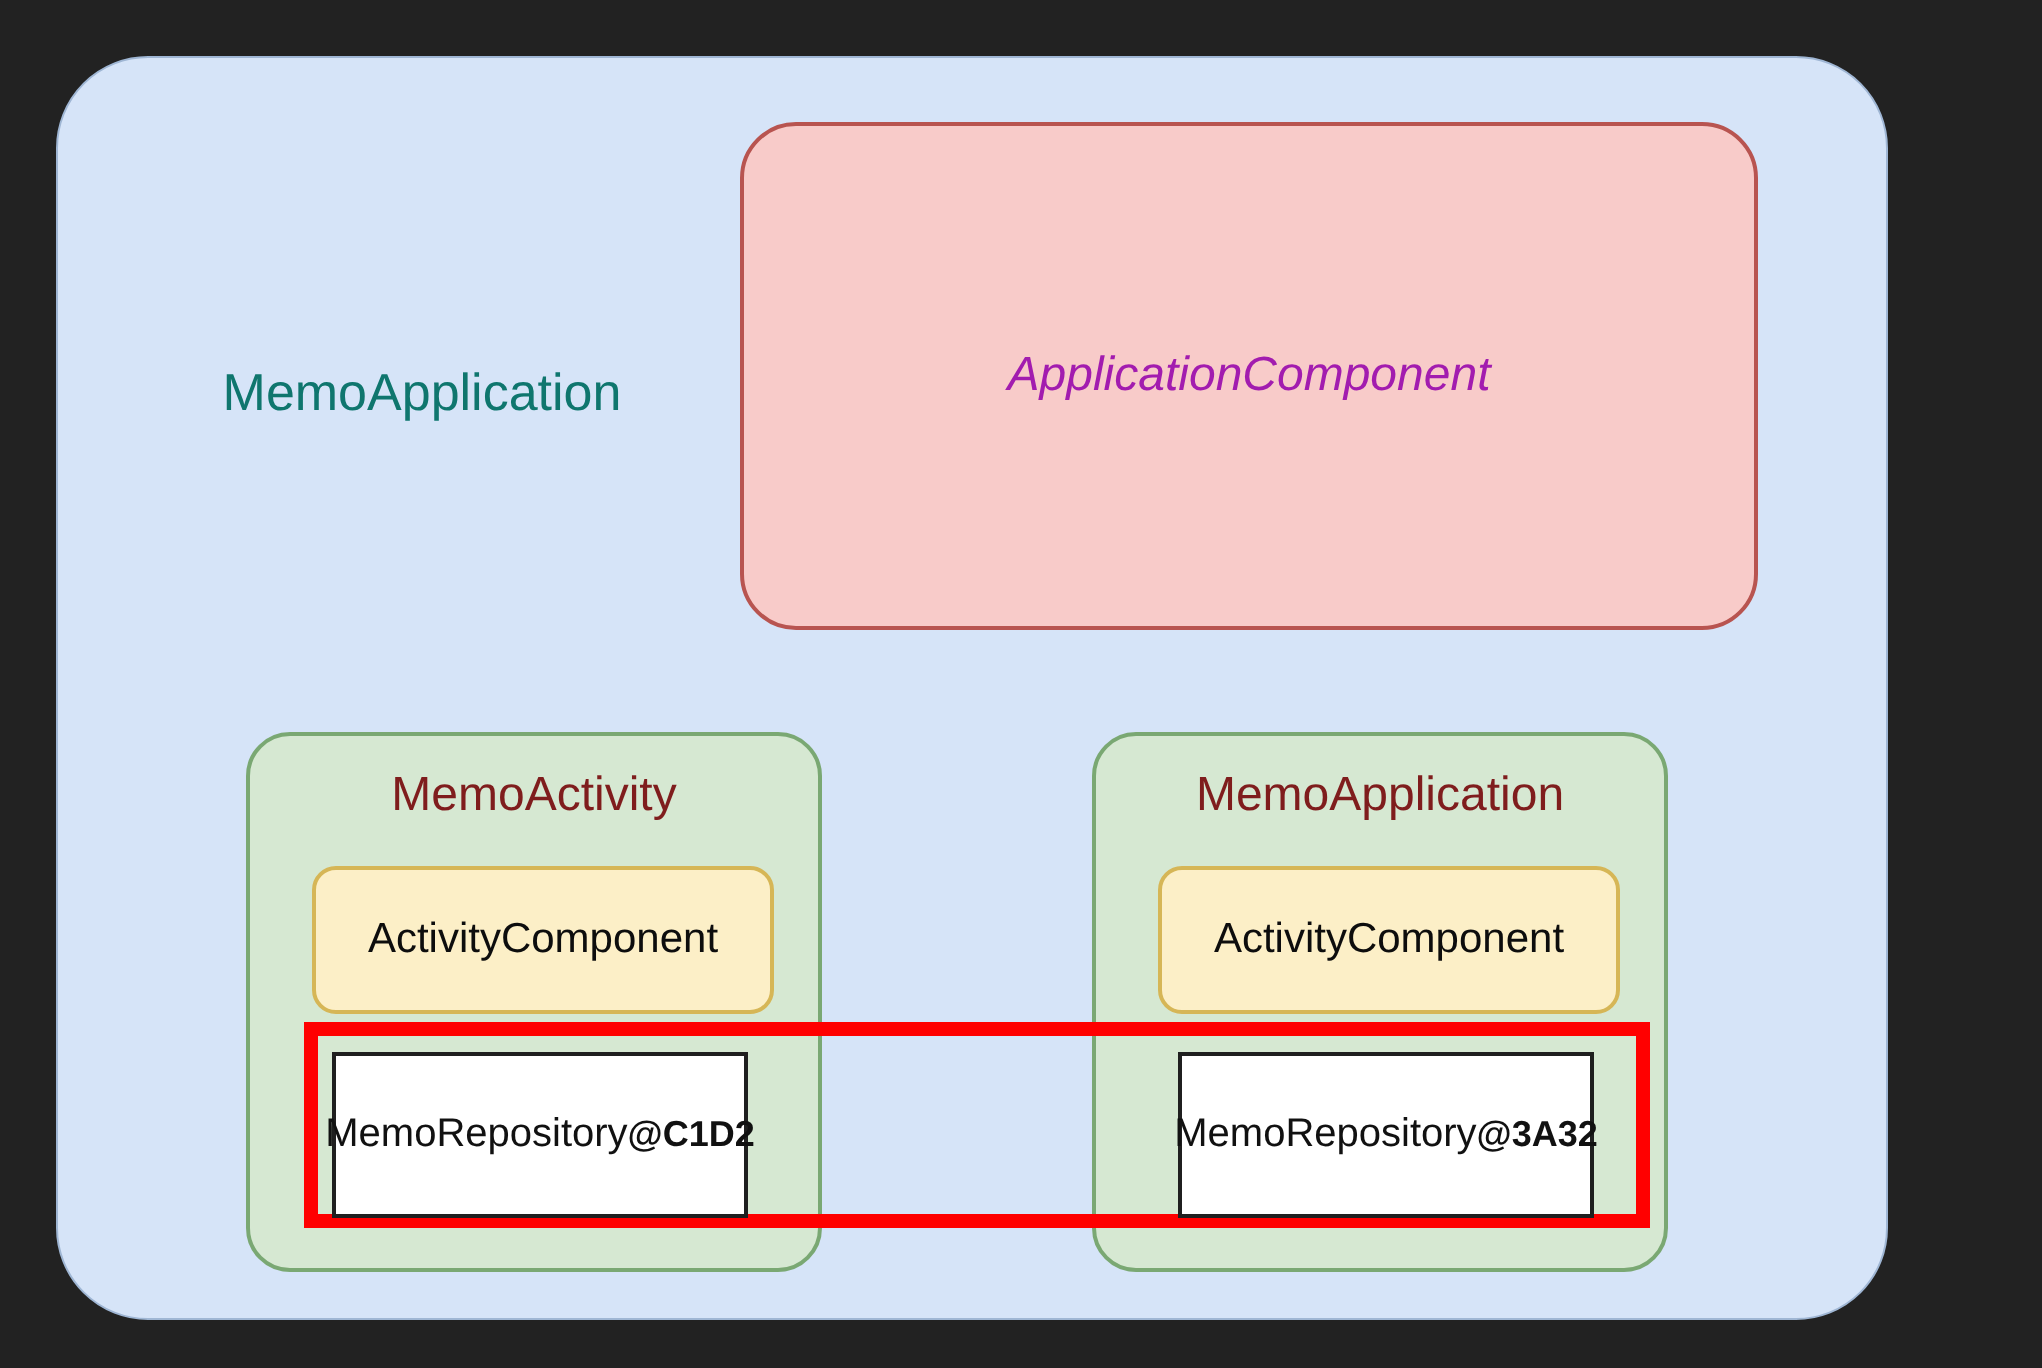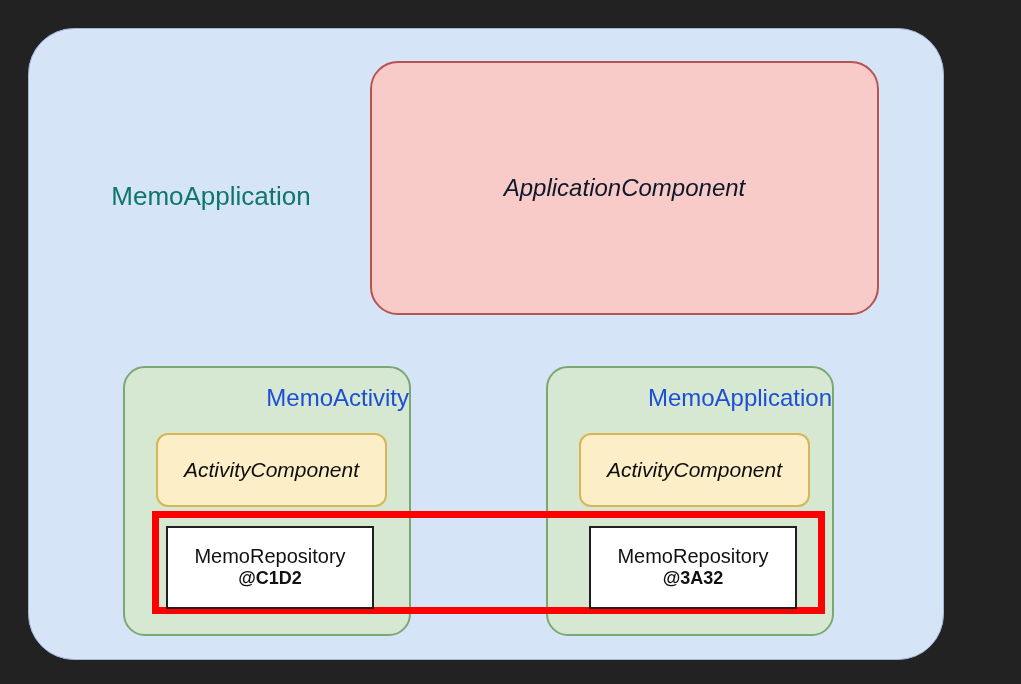--- a/index.html
+++ b/index.html
@@ -56,21 +56,21 @@
     border: 2px solid #b85450;
     border-radius: 28px;
     box-sizing: border-box;
     display: flex;
     align-items: center;
     justify-content: center;
   }
   .app-component-label {
     font-size: 24px;
     font-style: italic;
-    color: #0f172a;
+    color: #a21caf;
     white-space: nowrap;
   }
 
   
   .activity {
     position: absolute;
     top: 337px;
     width: 288px;
     height: 270px;
     background: #d6e8d2;
@@ -79,60 +79,59 @@
     box-sizing: border-box;
   }
   .activity.left  { left: 94px; }
   .activity.right { left: 517px; }
 
   .activity-title {
     position: absolute;
     top: 16px;
     left: 0;
     width: 100%;
-    text-align: right;
+    text-align: center;
     font-size: 24px;
-    color: #1d4ed8;
+    color: #7f1d1d;
     white-space: nowrap;
   }
 
   
   .activity-component {
     position: absolute;
     left: 31px;
     top: 65px;
     width: 231px;
     height: 74px;
     background: #fcefc7;
     border: 2px solid #d6b656;
     border-radius: 12px;
     box-sizing: border-box;
     display: flex;
     align-items: center;
     justify-content: center;
   }
   .activity-component-label {
     font-size: 21px;
-    font-style: italic;
     color: #0d0d0d;
     white-space: nowrap;
   }
 
   
   .repository {
     position: absolute;
     left: 41px;
     top: 158px;
     width: 208px;
     height: 83px;
     background: #ffffff;
     border: 2px solid #1f1f1f;
     box-sizing: border-box;
     display: flex;
-    flex-direction: column;
+    flex-direction: row;
     align-items: center;
     justify-content: center;
     z-index: 5;
   }
   .repo-name {
     font-size: 20px;
     color: #111111;
     line-height: 1.15;
     white-space: nowrap;
   }

